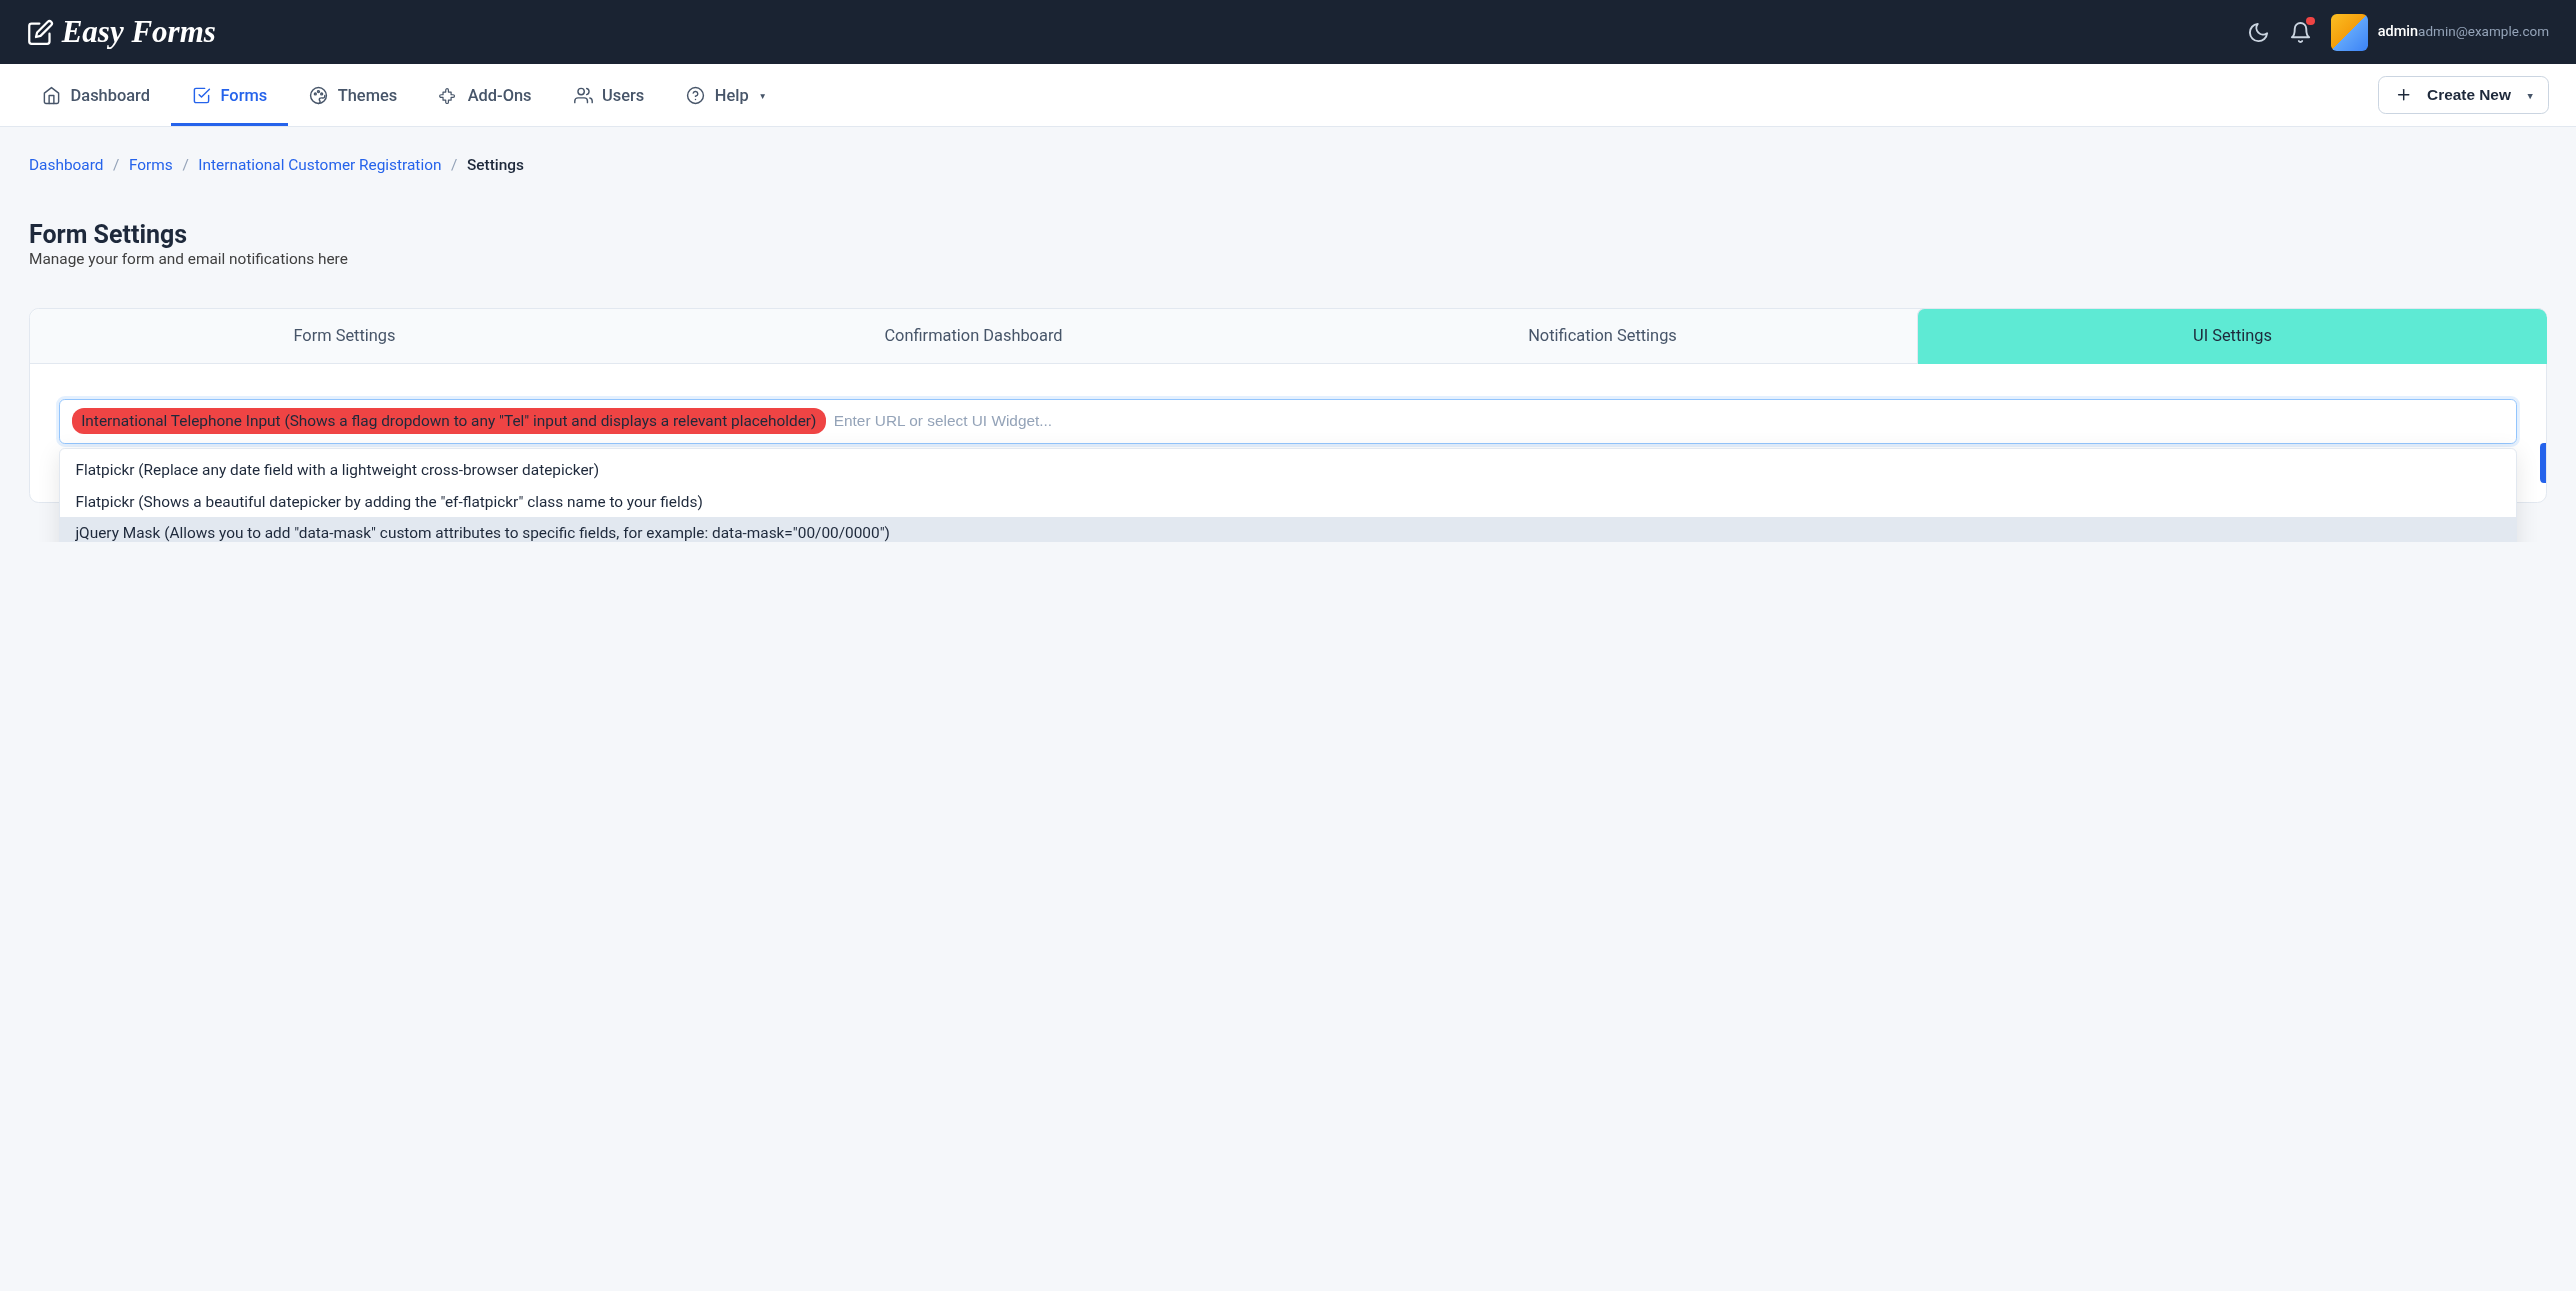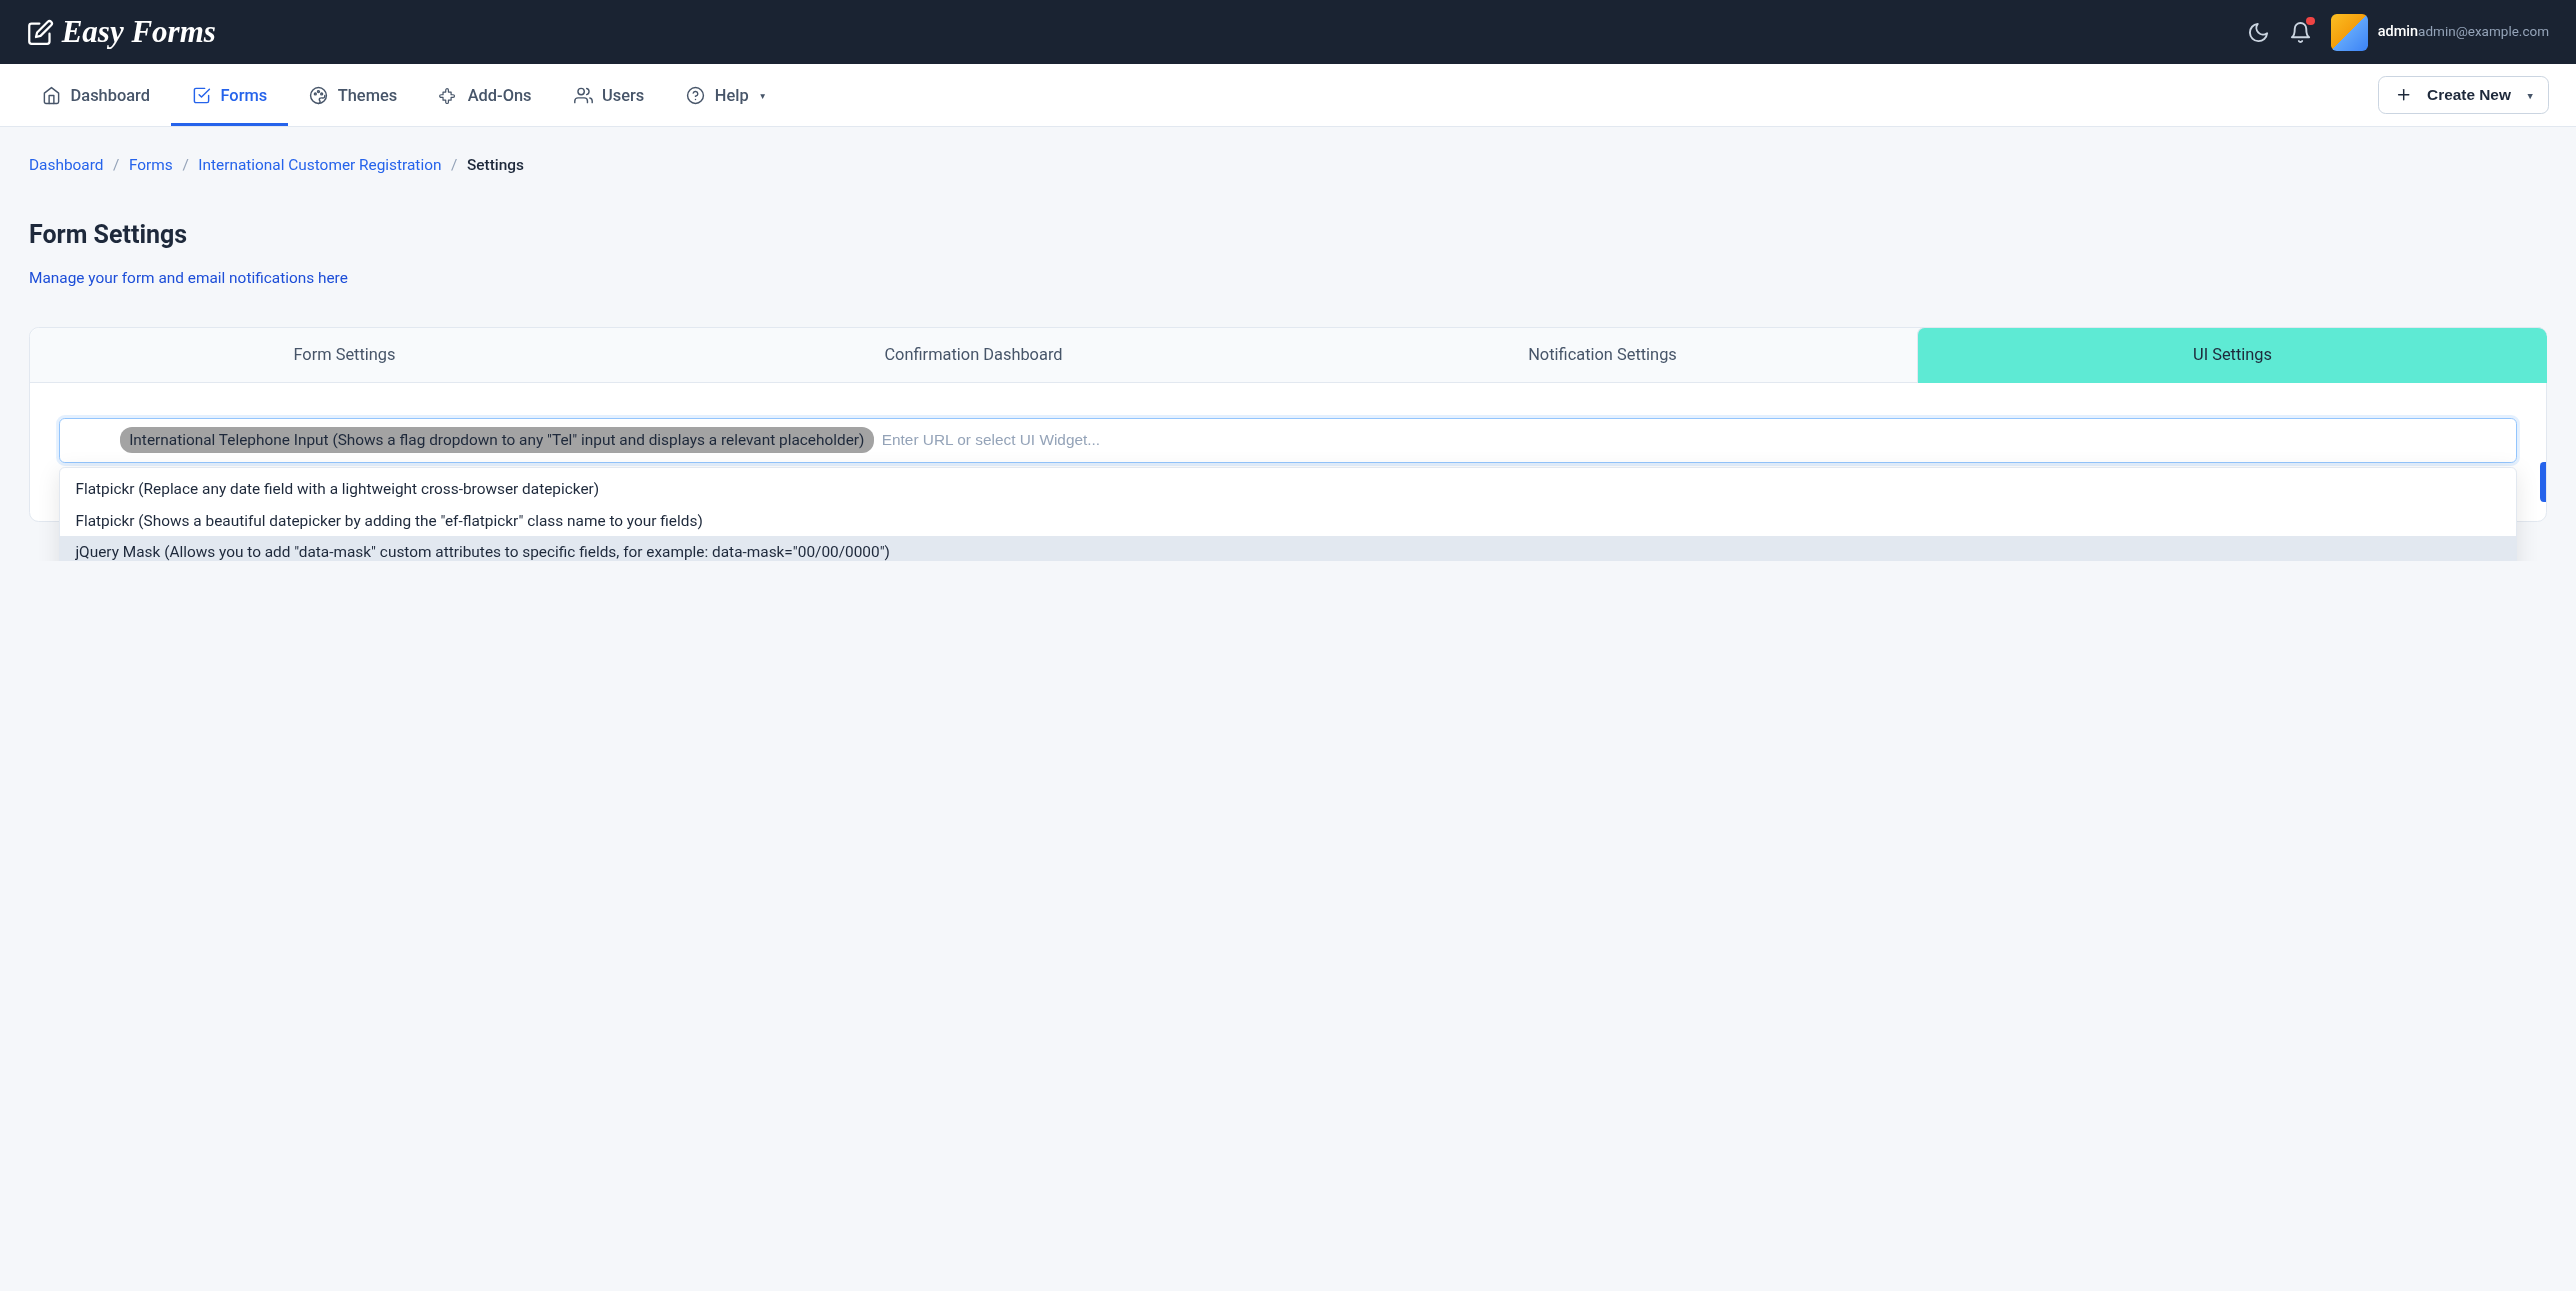--- a/index.html
+++ b/index.html
@@ -114,22 +114,22 @@
 }
 .breadcrumb a { color:#2563eb; text-decoration:none; }
 .breadcrumb .sep { color:#94a3b8; }
 .breadcrumb .current { color:#1e293b; font-weight:500; }
 
 .page-title {
   margin-top: 46px;
   font-size:25px; font-weight:700;
 }
 .page-subtitle {
-  margin-top:20px;
-  color:#1d4ed8;
+  margin-top:1px;
+  color:#404040;
   font-size:15.4px;
 }
 
 .card {
   margin-top: 40px;
   background:#fff;
   border:1px solid #e2e8f0;
   border-radius:9.6px;
   position:relative;
 }
@@ -172,27 +172,26 @@
   border:1px solid #93c5fd;
   border-radius:5.8px;
   padding:8.7px 11.6px;
   display:flex;
   align-items:center;
   flex-wrap:wrap;
   gap:7.7px;
   box-shadow: 0 0 0 2.9px rgba(147,197,253,0.25);
 }
 .chip {
-  background:#a3a3a3;
+  background:#ef4444;
   color:#1e293b;
   border-radius:12px;
   padding:3.9px 9.6px;
   font-size:15.4px;
   white-space:nowrap;
-  margin-left:48px;
 }
 .tag-input {
   border:none; outline:none;
   font-size:15.4px;
   flex:1;
   min-width:289px;
   color:#334155;
 }
 .tag-input::placeholder { color:#94a3b8; }
 

